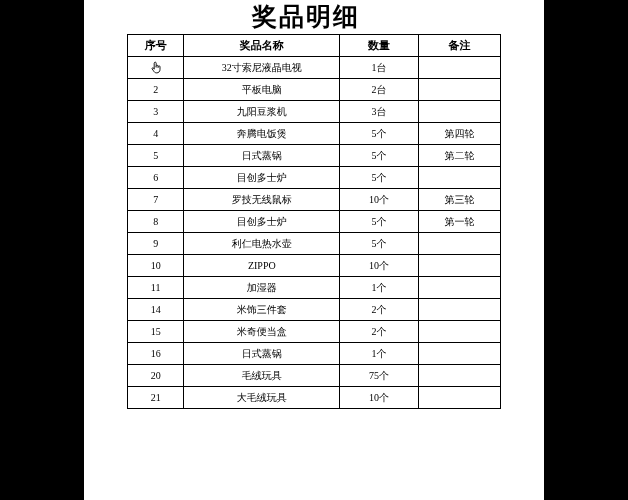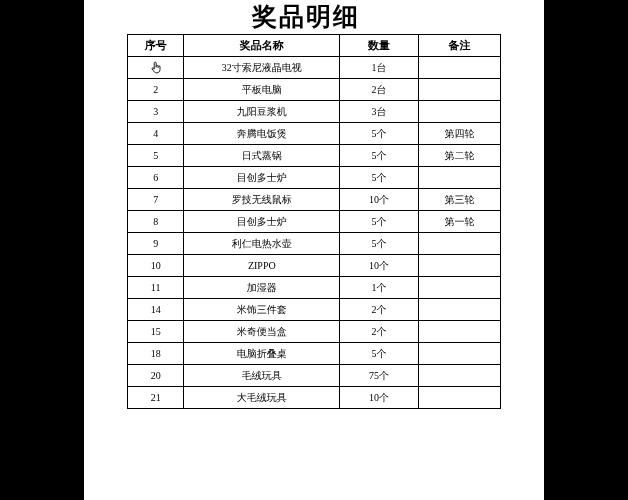--- a/index.html
+++ b/index.html
@@ -170,23 +170,23 @@
             <td class="col-qty">2个</td>
             <td class="col-note"></td>
           </tr>
           <tr>
             <td class="col-seq">15</td>
             <td class="col-name cell-name">米奇便当盒</td>
             <td class="col-qty">2个</td>
             <td class="col-note"></td>
           </tr>
           <tr>
-            <td class="col-seq">18</td>
-            <td class="col-name cell-name">电脑折叠桌</td>
-            <td class="col-qty">5个</td>
+            <td class="col-seq">16</td>
+            <td class="col-name cell-name">日式蒸锅</td>
+            <td class="col-qty">1个</td>
             <td class="col-note"></td>
           </tr>
           <tr>
             <td class="col-seq">20</td>
             <td class="col-name cell-name">毛绒玩具</td>
             <td class="col-qty">75个</td>
             <td class="col-note"></td>
           </tr>
           <tr>
             <td class="col-seq">21</td>

